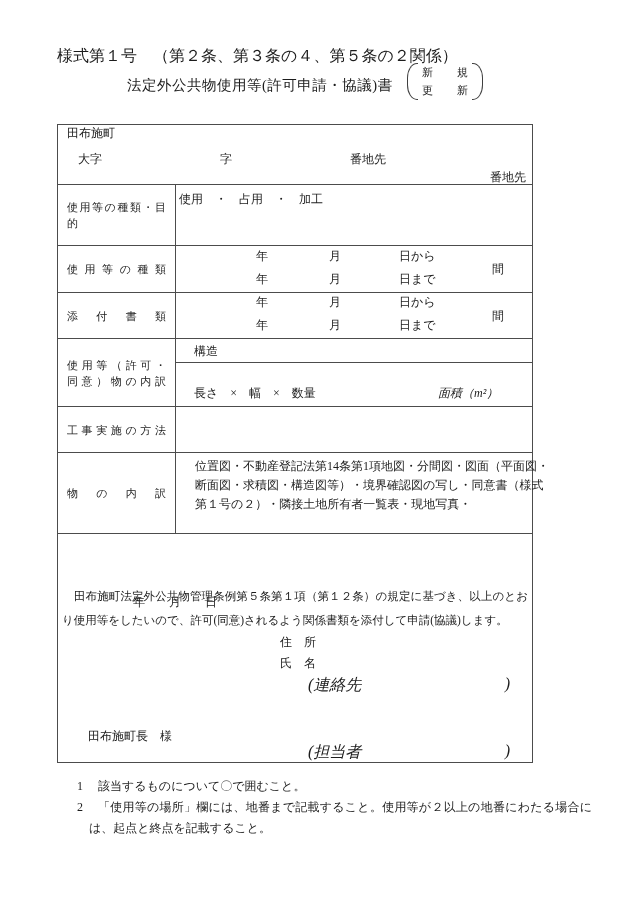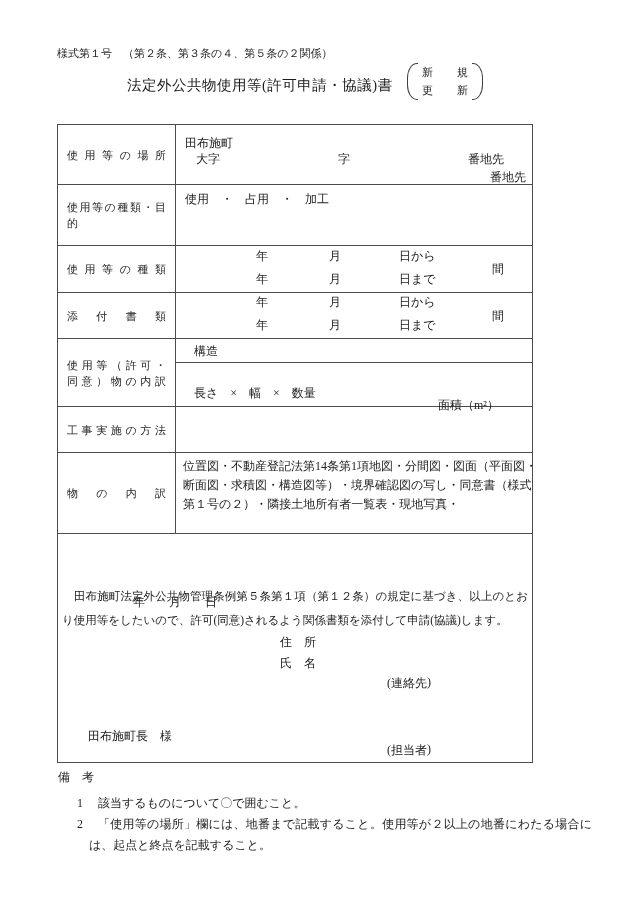--- a/index.html
+++ b/index.html
@@ -3,21 +3,21 @@
 <meta charset="utf-8">
 <style>
   html,body{margin:0;padding:0;background:#ffffff;}
   .page{
     position:relative;width:630px;height:903px;background:#ffffff;
     font-family:"Liberation Serif","DejaVu Serif",serif;color:#1c1c1c;
     overflow:hidden;
   }
   .abs{position:absolute;}
   
-  .form-note{left:57px;top:46px;font-size:11px;white-space:nowrap;}
+  .form-note{left:57px;top:46px;font-size:16px;white-space:nowrap;}
   .doc-title{left:127px;top:76px;font-size:14.5px;letter-spacing:0.5px;white-space:nowrap;}
   .bracket-group{left:407px;top:63px;height:37px;display:flex;align-items:stretch;}
   .bkt{width:11px;border:1.4px solid #3f3f3f;box-sizing:border-box;}
   .bkt-l{border-right:none;border-radius:10px 0 0 10px / 15px 0 0 15px;}
   .bkt-r{border-left:none;border-radius:0 10px 10px 0 / 0 15px 15px 0;}
   .bopts{display:flex;flex-direction:column;justify-content:space-between;padding:3px 4px;}
   .bopts span{display:block;width:46px;font-size:11px;line-height:13px;text-align:justify;text-align-last:justify;}
   
   .tbl{
     left:57px;top:124px;width:476px;height:639px;
@@ -34,27 +34,27 @@
     display:block;width:100%;font-size:11px;line-height:16px;
     text-align:justify;text-align-last:justify;white-space:pre-line;
   }
   .cnt{flex:1;position:relative;font-size:12px;}
   .cnt .abs{white-space:nowrap;}
   
   .sub1{position:relative;height:32px;border-bottom:1px solid #4c4c4c;box-sizing:border-box;}
   .sub2{position:relative;height:35px;}
   
   .attach{padding:4px 4px 0 7px;line-height:19px;font-size:12px;}
-  .attach div{white-space:nowrap;}
+  .attach div{white-space:nowrap;margin-left:12px;}
   
   .decl-par{left:4px;top:2px;width:466px;font-size:11.5px;line-height:24px;text-indent:12px;text-align:justify;margin-top:48px;}
   .decl-date{left:75px;top:60px;font-size:12px;white-space:nowrap;}
   .decl-addr{left:222px;top:100px;font-size:12px;white-space:nowrap;}
   .decl-name{left:222px;top:121px;font-size:12px;white-space:nowrap;}
-  .decl-line{left:250px;width:202px;display:flex;justify-content:center;font-size:12px;white-space:nowrap;}
+  .decl-line{left:250px;width:202px;display:flex;justify-content:space-between;font-size:16px;white-space:nowrap;font-style:italic;}
   .decl-contact{top:141px;}
   .decl-staff{top:176px;margin-top:32px;}
   .decl-to{left:30px;top:194px;font-size:12px;white-space:nowrap;}
   
   .remarks{left:58px;top:769px;width:534px;font-size:12px;}
   .rem-head{white-space:nowrap;}
   .rem-item{position:relative;padding-left:31px;line-height:21px;}
   .rem-item .num{position:absolute;left:19px;top:0;}
   .rem-item .txt{display:block;text-indent:9px;text-align:justify;}
   .rem-item1{margin-top:7px;}
@@ -71,38 +71,35 @@
     <div class="bopts">
       <span>新規</span>
       <span>更新</span>
     </div>
     <div class="bkt bkt-r"></div>
   </div>
 
   <div class="abs tbl">
 
     <div class="trow" style="height:60px;">
-      <div class="lbl">
-        <span>使用等の場所</span>
-      </div>
       <div class="cnt">
-        <span class="abs" style="left:9px;top:10px;">田布施町</span>
+        <span class="abs" style="left:9px;top:0;">田布施町</span>
         <span class="abs" style="left:20px;top:26px;">大字</span>
         <span class="abs" style="left:162px;top:26px;">字</span>
         <span class="abs" style="left:292px;top:26px;">番地先</span>
         <span class="abs" style="right:6px;top:44px;">番地先</span>
       </div>
     </div>
 
     <div class="trow" style="height:61px;">
       <div class="lbl">
         <span>使用等の種類・目的</span>
       </div>
       <div class="cnt">
-        <span class="abs" style="left:9px;top:6px;">使用　・　占用　・　加工</span>
+        <span class="abs" style="left:3px;top:6px;">使用　・　占用　・　加工</span>
       </div>
     </div>
 
     <div class="trow" style="height:47px;">
       <div class="lbl">
         <span>使用等の種類</span>
       </div>
       <div class="cnt">
         <span class="abs" style="left:80px;top:2px;">年</span>
         <span class="abs" style="left:153px;top:2px;">月</span>
@@ -133,21 +130,21 @@
       <div class="lbl">
         <span>使用等（許可・
 同意）物の内訳</span>
       </div>
       <div class="cnt" style="display:flex;flex-direction:column;gap:16px;">
         <div class="sub1">
           <span class="abs" style="left:18px;top:4px;white-space:nowrap;">構造</span>
         </div>
         <div class="sub2">
           <span class="abs" style="left:18px;top:6px;white-space:nowrap;">長さ　×　幅　×　数量</span>
-          <span class="abs" style="left:262px;top:18px;white-space:nowrap;">面積（m²）</span>
+          <span class="abs" style="left:262px;top:6px;white-space:nowrap;font-style:italic;">面積（m²）</span>
         </div>
       </div>
     </div>
 
     <div class="trow" style="height:46px;">
       <div class="lbl">
         <span>工事実施の方法</span>
       </div>
       <div class="cnt"></div>
     </div>
@@ -175,21 +172,20 @@
       <div class="abs decl-line decl-staff">
         <span>(担当者</span>
         <span>)</span>
       </div>
       <div class="abs decl-to">田布施町長　様</div>
     </div>
 
   </div>
 
   <div class="abs remarks">
-    <div class="rem-head">備　考</div>
     <div class="rem-item rem-item1">
       <span class="num">1</span>
       <span class="txt">該当するものについて〇で囲むこと。</span>
     </div>
     <div class="rem-item">
       <span class="num">2</span>
       <span class="txt">「使用等の場所」欄には、地番まで記載すること。使用等が２以上の地番にわたる場合には、起点と終点を記載すること。</span>
     </div>
   </div>
 

